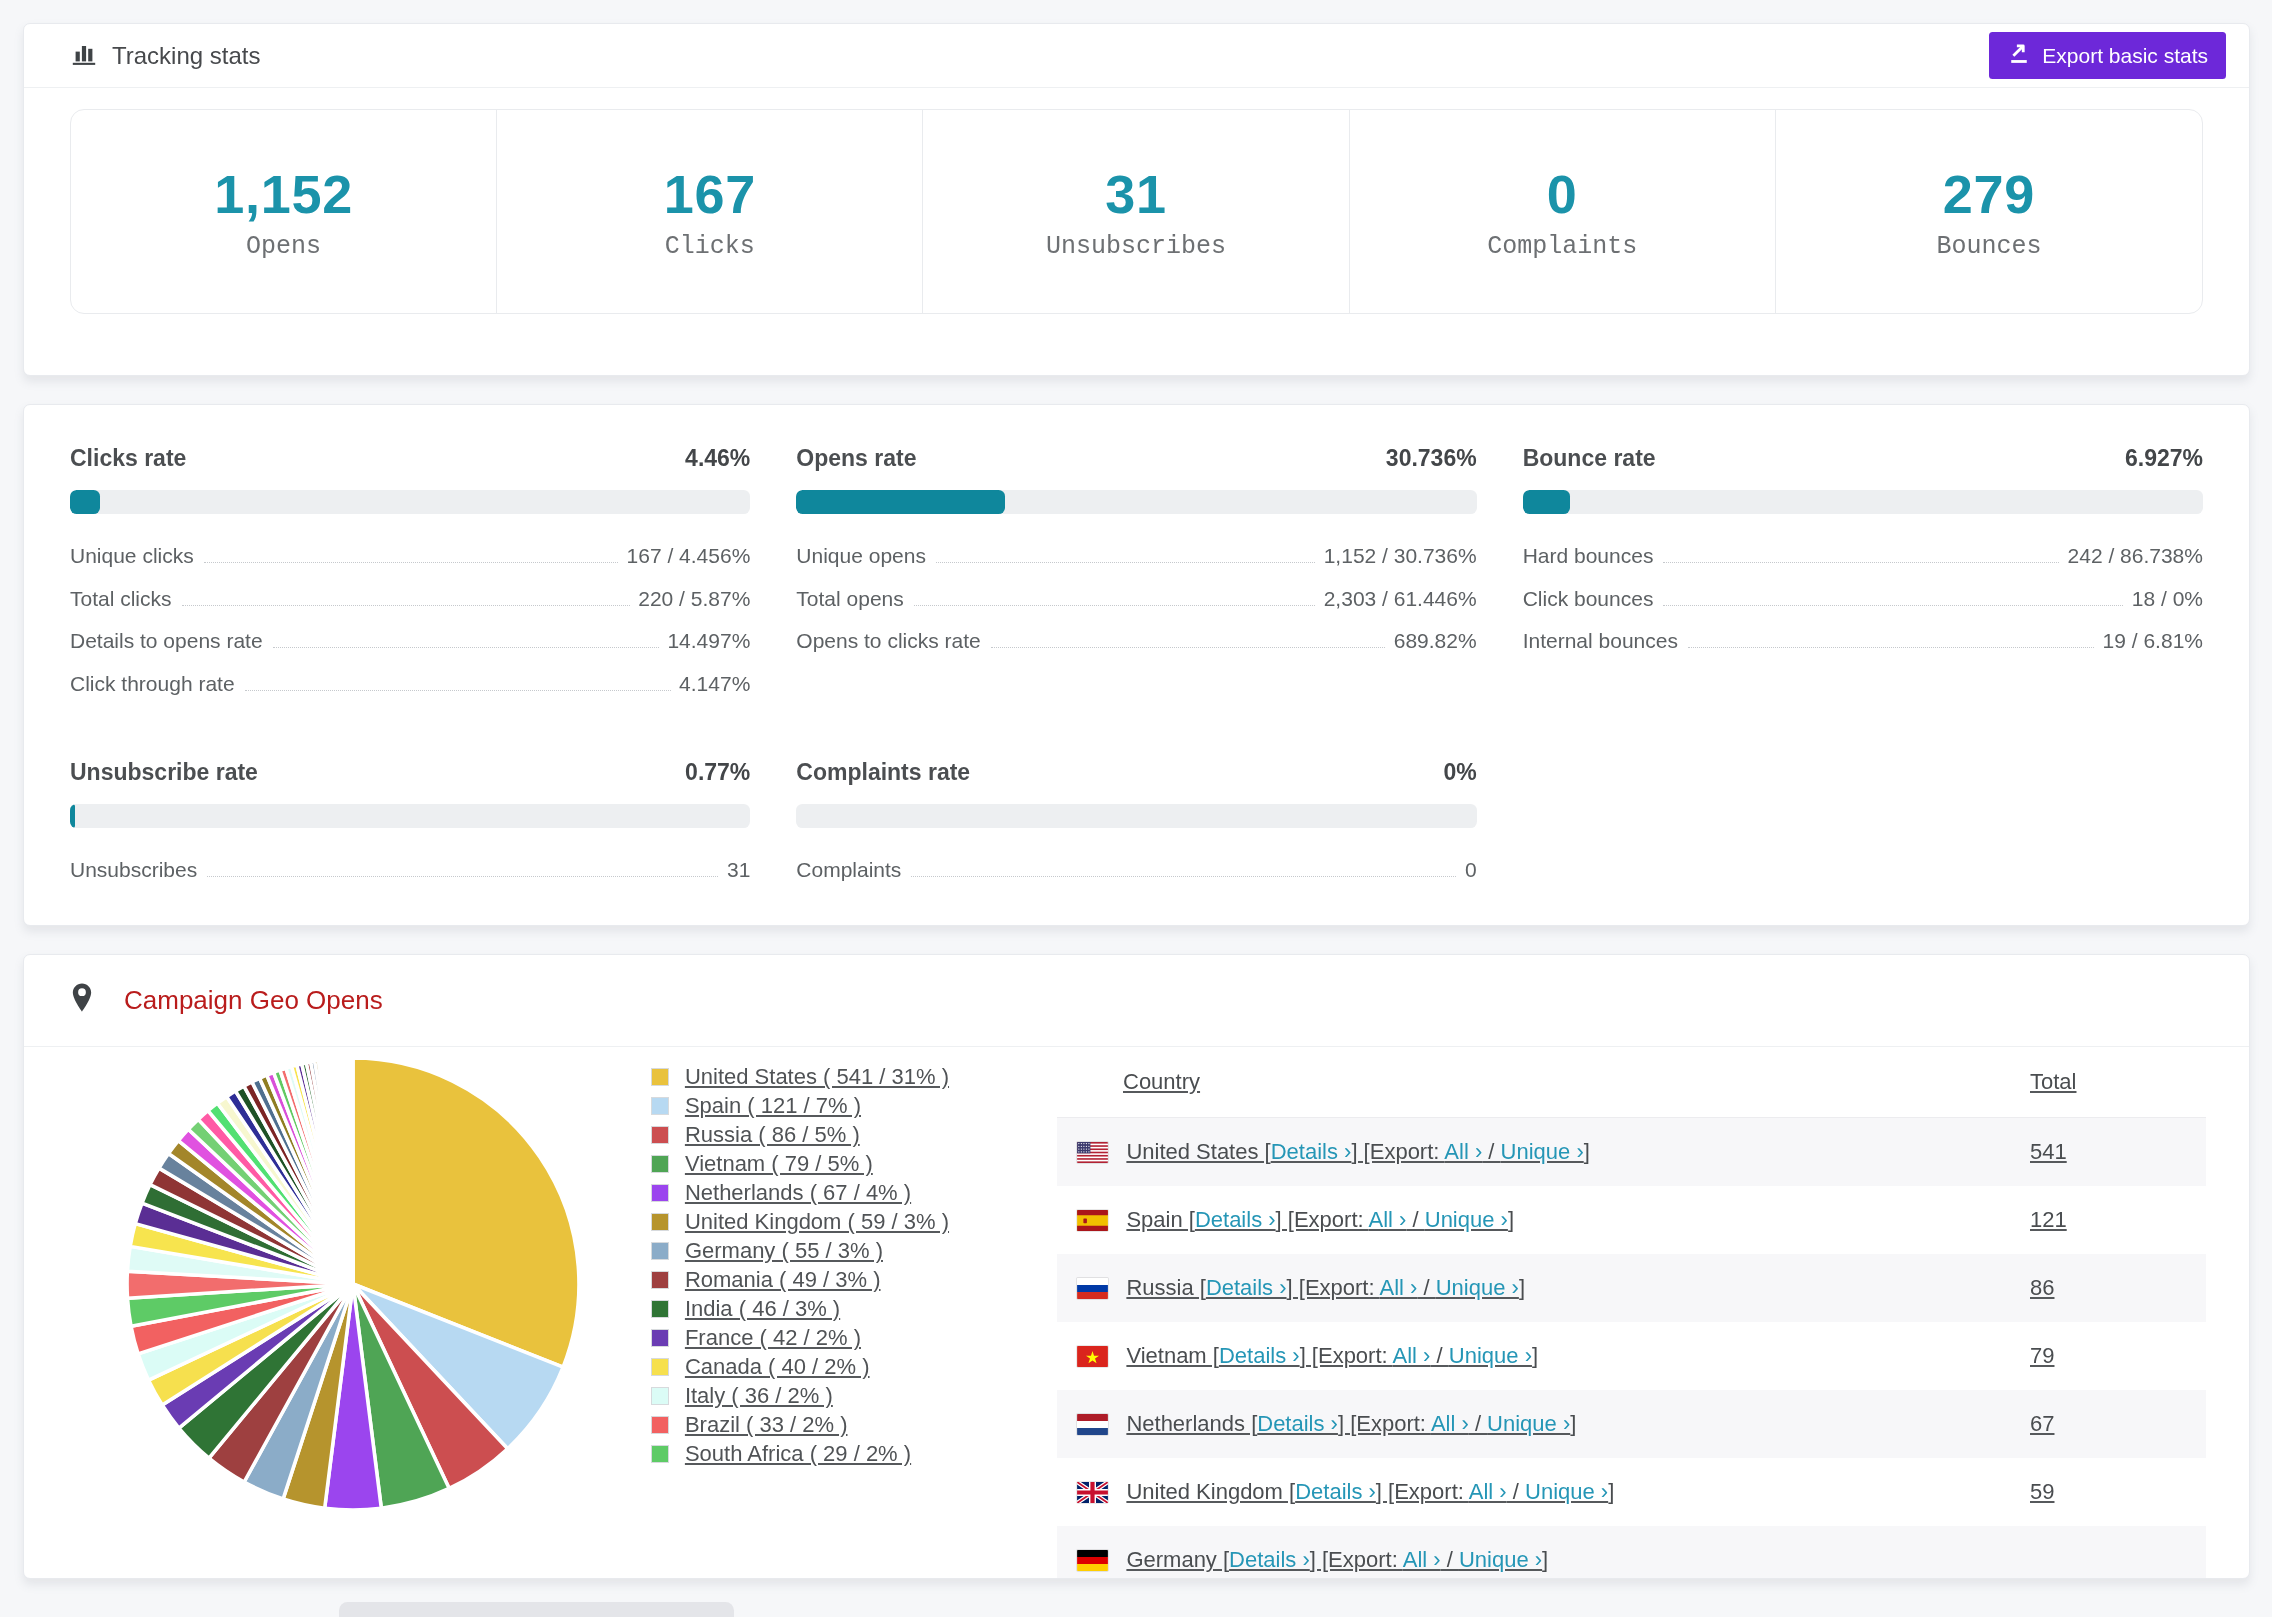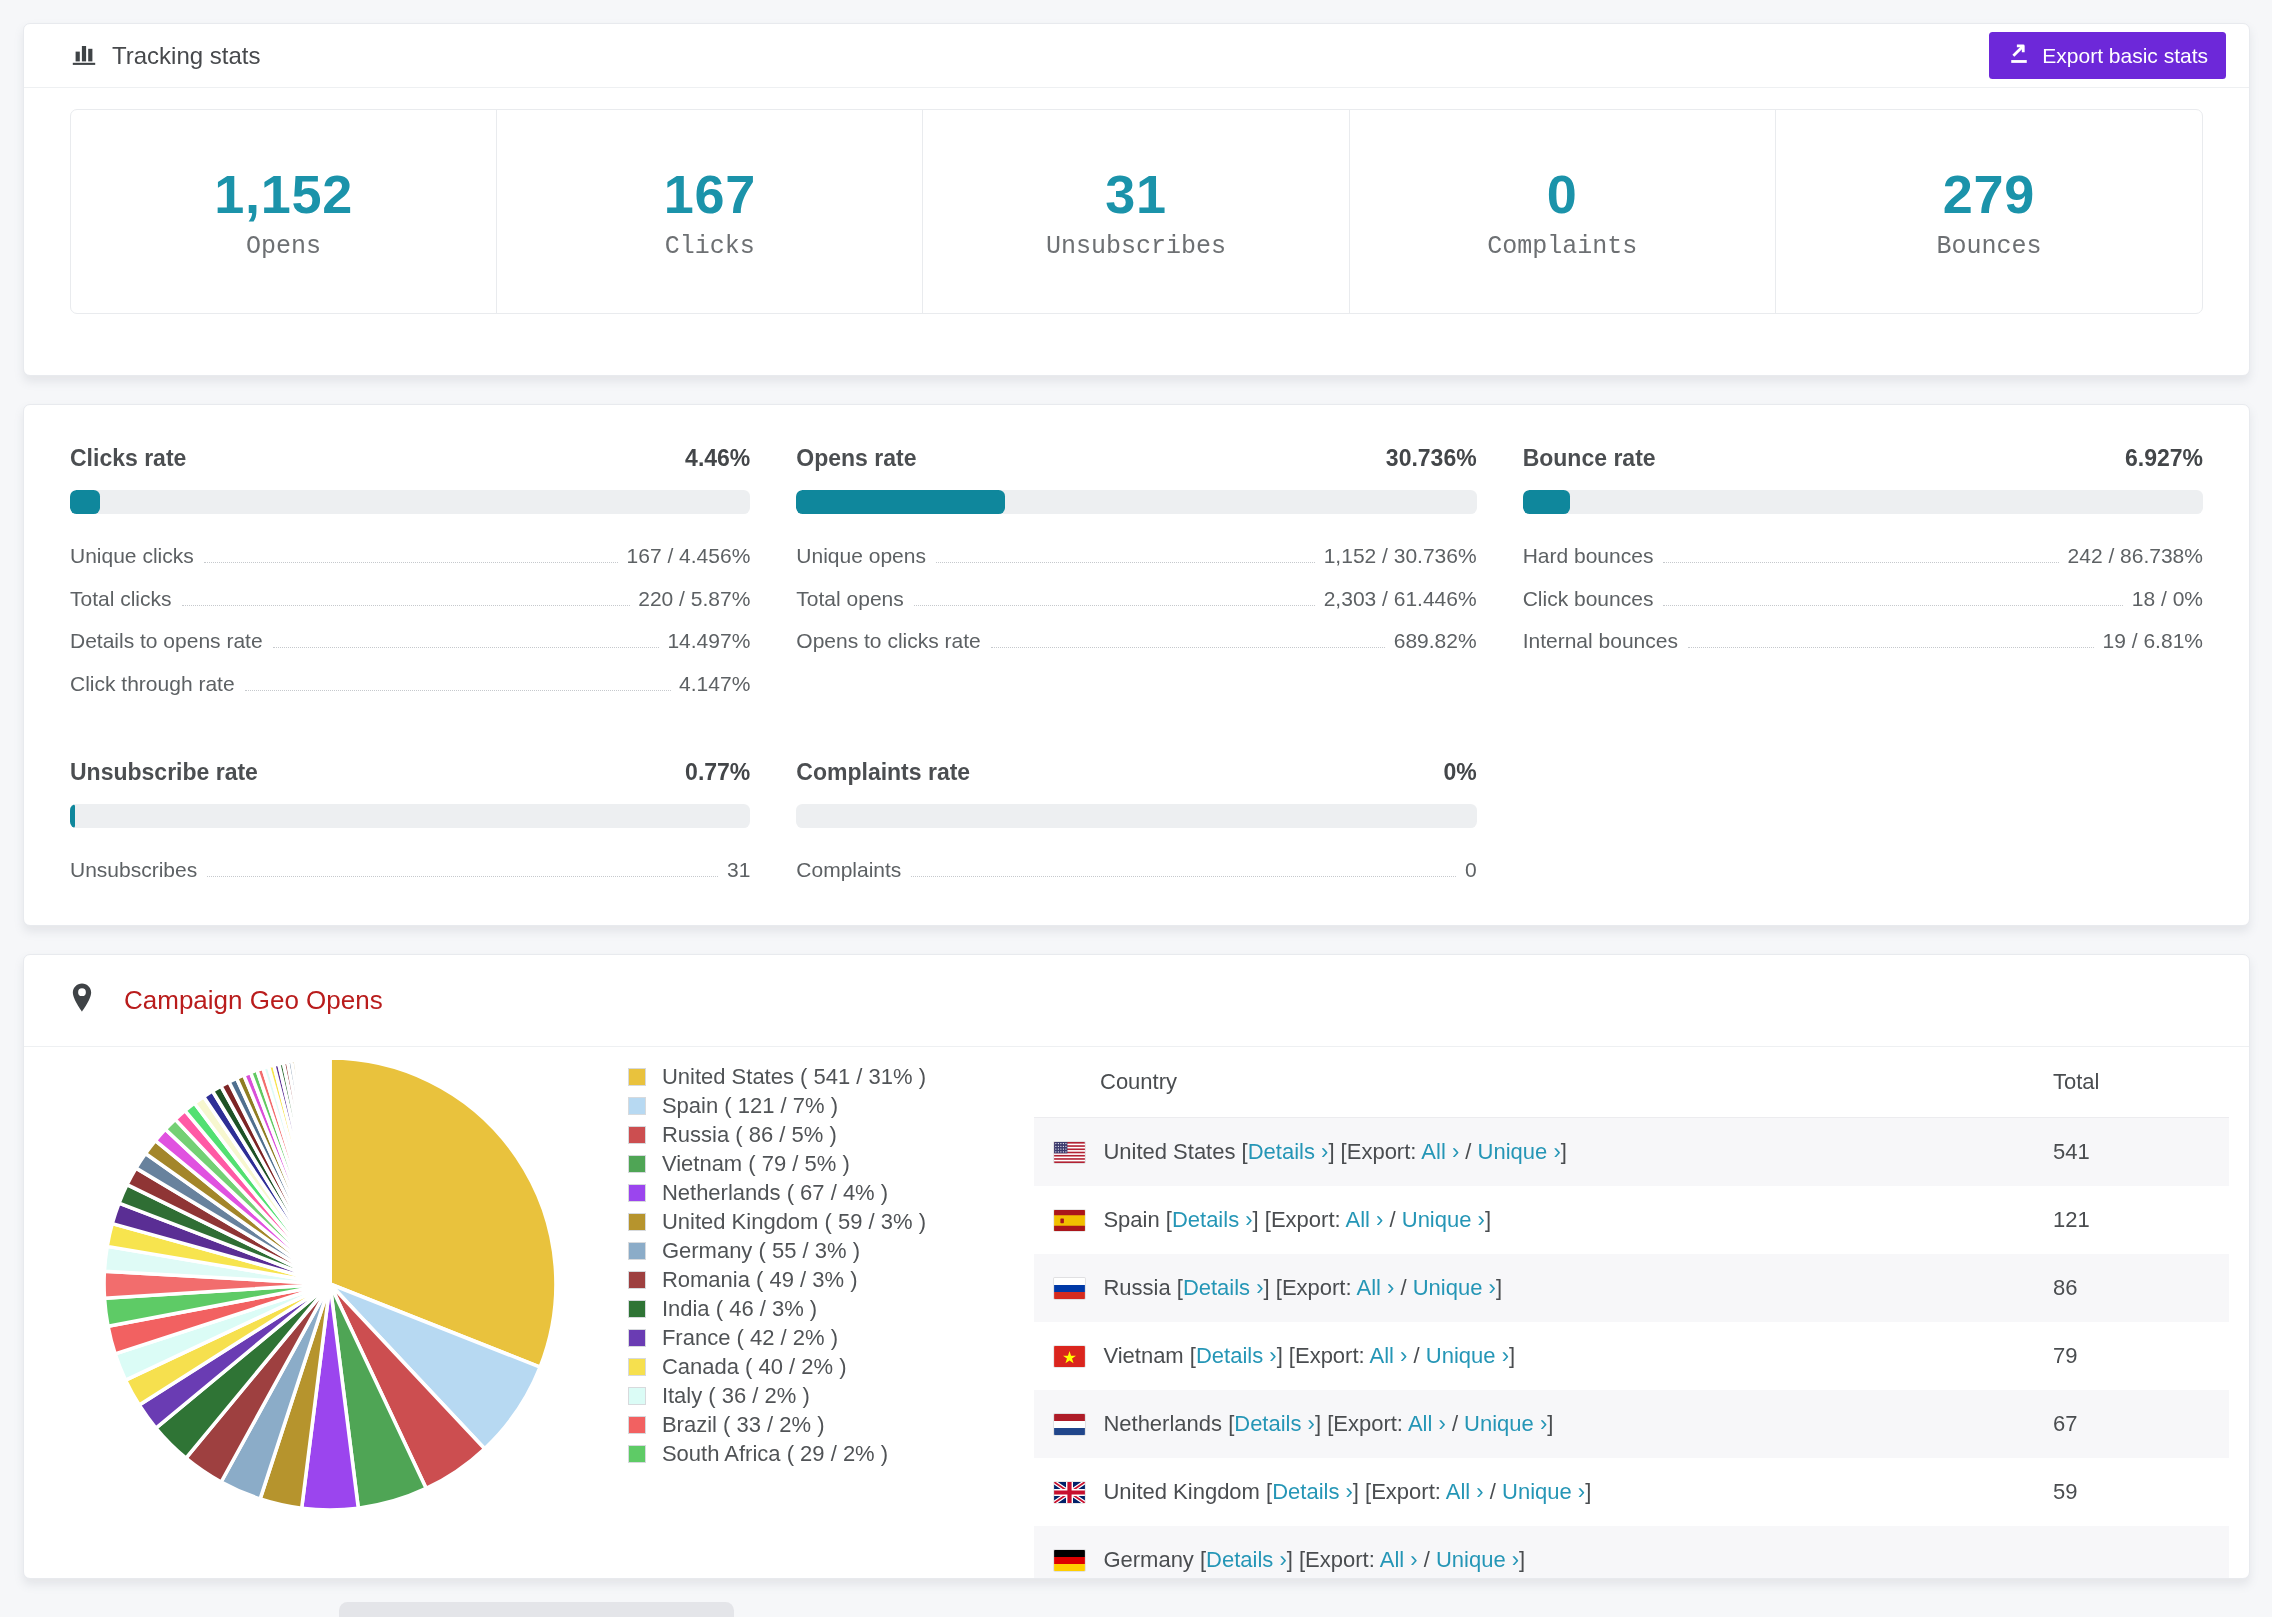--- a/index.html
+++ b/index.html
@@ -27,21 +27,21 @@
   }
   .card-title { display:flex; align-items:center; gap:14px; font-size:24px; color:#47494c; font-weight:500; }
   .btn-export {
     display:flex; align-items:center; gap:11.3px;
     background:#6d28d9; color:#fff; border:none; border-radius:3.5px;
     font-size:21px; font-family:inherit; padding:0 18.4px; height:47px; cursor:pointer;
   }
   .summary {
     margin:21px 46px 0 46px;
     display:grid; grid-template-columns:repeat(5,1fr);
-    border:0.7px solid #e9ebee; border-radius:7px; height:205px;
+    border:0.7px solid #e9ebee; border-radius:14px; height:205px;
     background:#fff;
   }
   .summary-cell {
     border-right:0.7px solid #e9ebee;
     display:flex; flex-direction:column; align-items:center; justify-content:center;
   }
   .summary-cell:last-child { border-right:none; }
   .summary-num { font-size:54px; font-weight:700; color:#1b93aa; letter-spacing:0.7px; }
   .summary-lbl { font-size:25px; color:#6d7073; margin-top:7px;font-family:Liberation Mono, monospace; }
   
@@ -55,21 +55,21 @@
   .rate-lines { margin-top:30px; }
   .stat-line { display:flex; align-items:baseline; font-size:21px; color:#5d6164; margin-bottom:18.4px; }
   .leader { flex:1; border-bottom:1.4px dotted #c6c9cd; margin:0 8.5px 5px 10px; }
   
   #card-geo { margin-top:28px; height:625px; overflow:hidden; }
   .geo-head {
     display:flex; align-items:center; gap:30px;
     padding:0 46px; height:92px; border-bottom:1.4px solid #eef0f2;
     font-size:26px; color:#b91c1c; font-weight:500;
   }
-  .geo-body { display:flex; padding:0 20px; }
+  .geo-body { display:flex; padding:0 43px;text-decoration:underline; }
   .pie-wrap { width:466px; margin-left:53px; margin-top:4.2px; flex:none; }
   .legend { width:339px; margin-left:65px; padding-top:15.5px; flex:none; }
   .legend-item { display:flex; align-items:center; gap:15.5px; height:29px; font-size:22px; color:#505356; white-space:nowrap; }
   .swatch { width:18.4px; height:18.4px; border:1.4px solid #d7dadd; flex:none; }
   
   .geo-table { flex:1; margin-left:67px; font-size:22px; color:#4a4d50; }
   .t-head { display:flex; align-items:center; height:71px; border-bottom:0.7px solid #ececef; }
   .t-row  { display:flex; align-items:center; height:68px; }
   .t-row:nth-child(odd) { background:#f7f7f9; }
   .c-country { flex:1; display:flex; align-items:center; gap:18.4px; padding-left:20px; }

